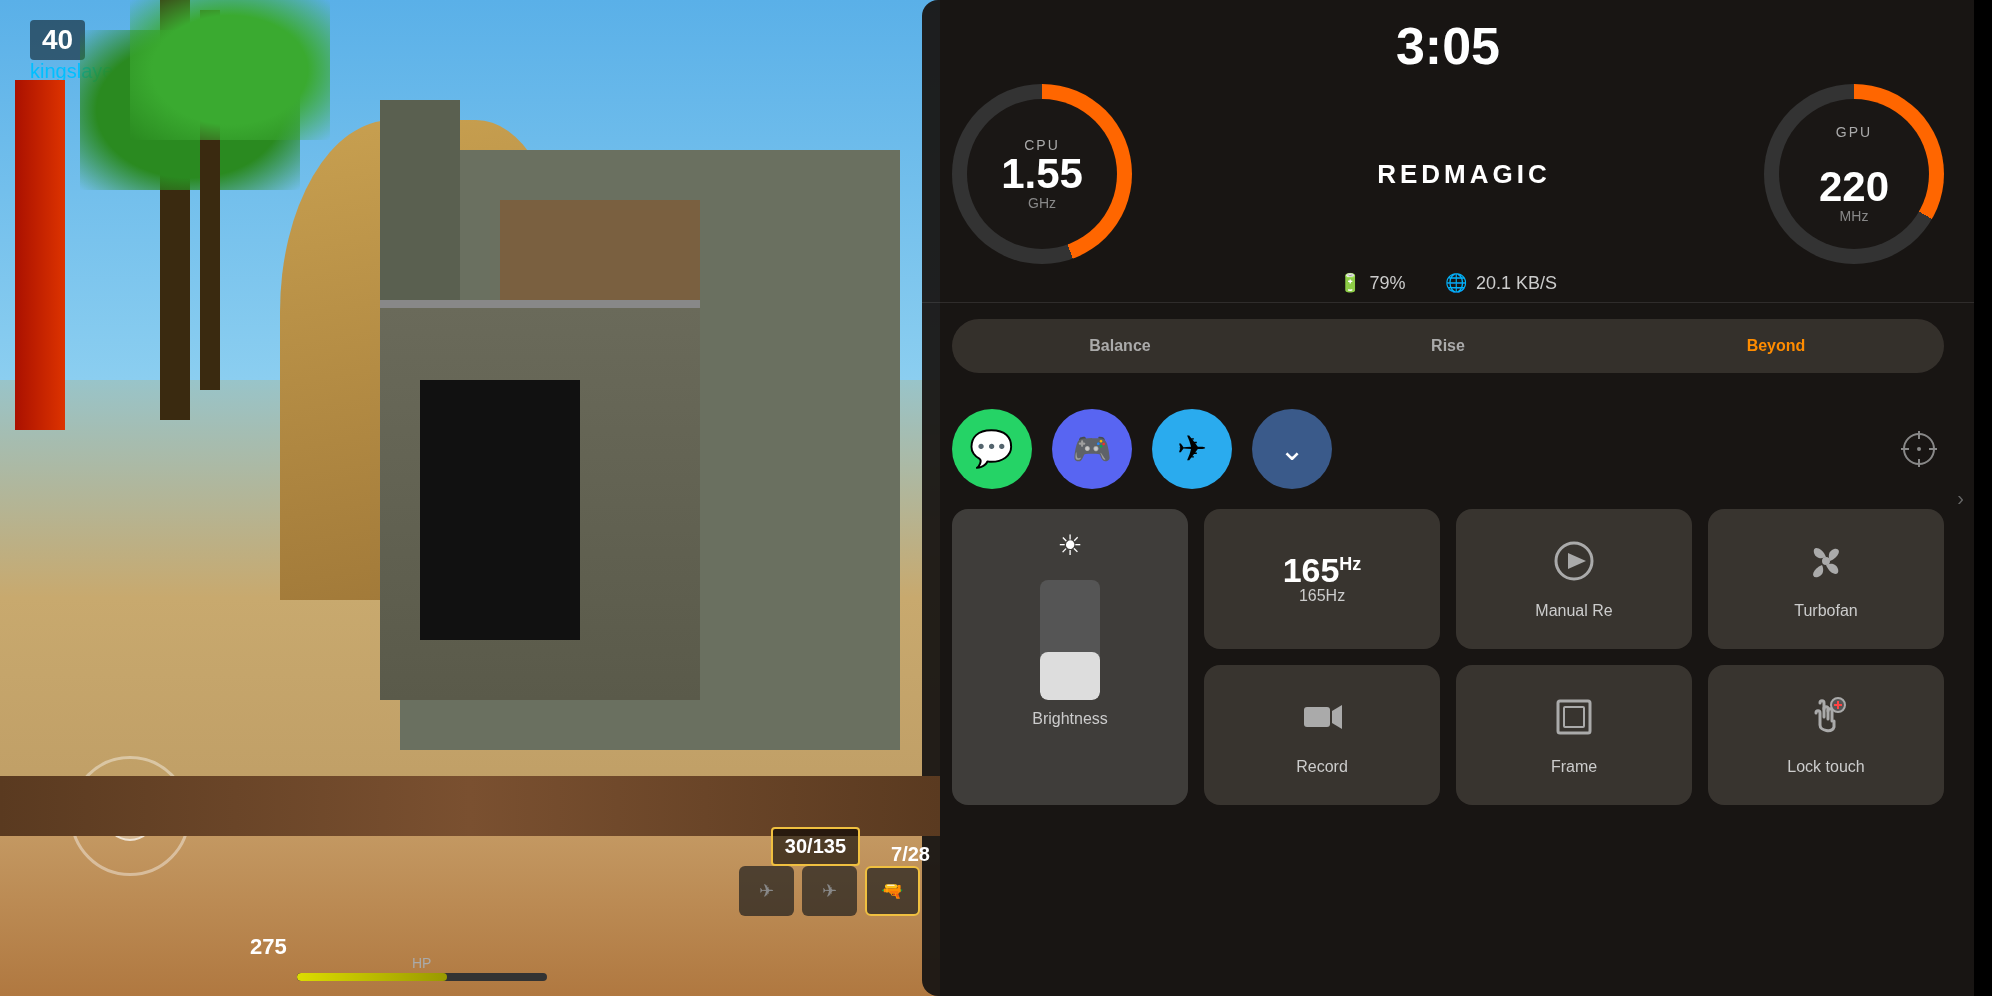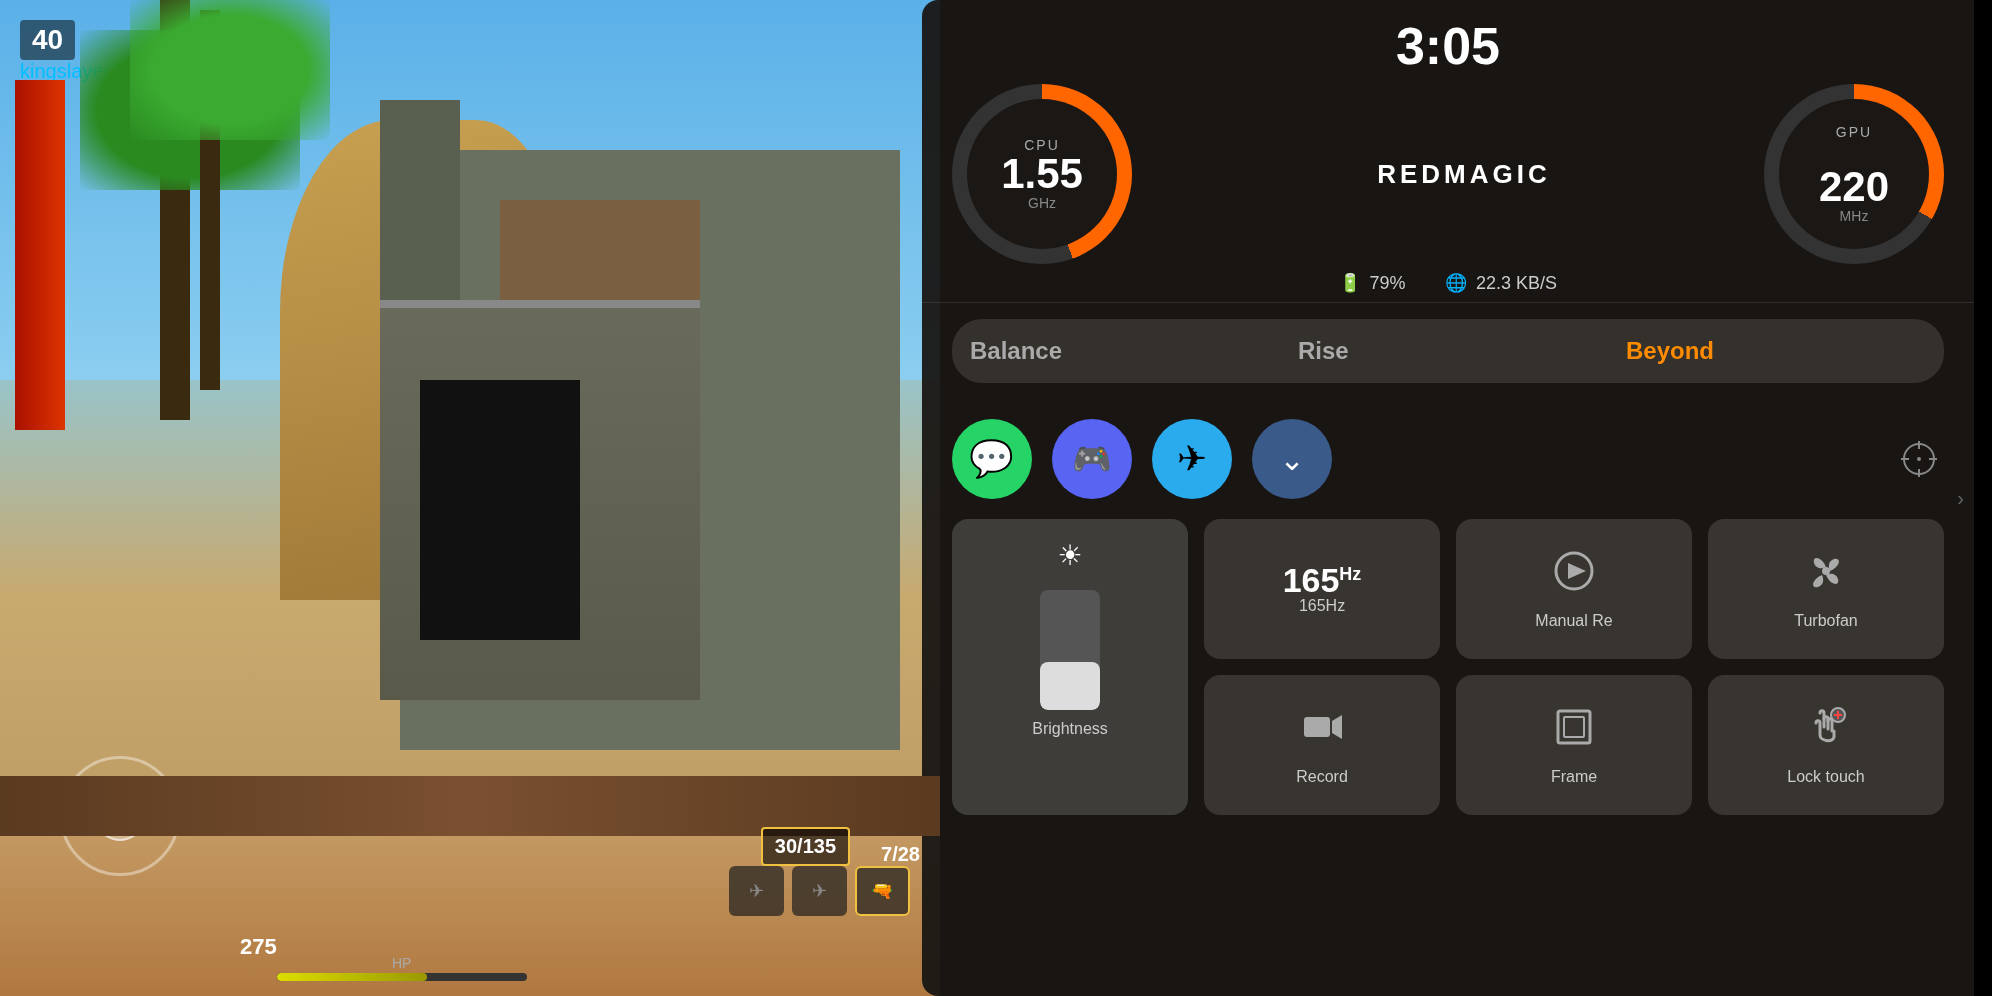--- a/index.html
+++ b/index.html
@@ -13,20 +13,21 @@
     }
 
     
     #game-bg {
       position: absolute;
       left: 0; top: 0;
       width: 940px;
       height: 996px;
       background: linear-gradient(180deg, #87CEEB 0%, #87CEEB 30%, #c8a96e 60%, #b8945e 100%);
       overflow: hidden;
+      padding-left: 10px;
     }
 
     
     .game-hud {
       position: absolute;
       width: 100%;
       height: 100%;
     }
 
     .player-score {
@@ -105,21 +106,22 @@
       background: rgba(60,55,50,0.8);
       border-radius: 30px;
       margin: 16px 30px;
       padding: 4px;
     }
 
     .mode-btn {
       flex: 1;
       padding: 14px;
       border-radius: 26px;
-      font-size: 24px;
+      text-align: center;
+      font-size: 16px;
       font-weight: bold;
       cursor: pointer;
       color: #aaa;
     }
 
     .mode-btn.active {
       color: #ff8c00;
     }
 
     
@@ -355,21 +357,21 @@
 
     <div style="position:absolute;bottom:80px;right:30px;display:flex;gap:8px;z-index:10;">
       <div style="width:55px;height:50px;background:rgba(30,30,30,0.7);border-radius:6px;display:flex;align-items:center;justify-content:center;color:#888;font-size:18px;">✈</div>
       <div style="width:55px;height:50px;background:rgba(30,30,30,0.7);border-radius:6px;display:flex;align-items:center;justify-content:center;color:#888;font-size:18px;">✈</div>
       <div style="width:55px;height:50px;background:rgba(30,30,30,0.7);border-radius:6px;border:2px solid #f0c040;display:flex;align-items:center;justify-content:center;color:#ccc;font-size:18px;">🔫</div>
     </div>
 
     <div style="position:absolute;bottom:130px;right:90px;background:rgba(0,0,0,0.6);border:2px solid #f0c040;color:white;padding:6px 12px;border-radius:4px;font-size:20px;font-weight:bold;z-index:10;">30/135</div>
     <div style="position:absolute;bottom:130px;right:20px;color:white;font-size:20px;font-weight:bold;z-index:10;">7/28</div>
 
-    <div style="position:absolute;bottom:15px;left:240px;display:flex;align-items:center;z-index:10;">
+    <div style="position:absolute;bottom:15px;left:240px;display:flex;align-items:center;gap:10px;z-index:10;">
       <span style="color:white;font-size:22px;font-weight:bold;">275</span>
       <div style="width:250px;">
         <div style="color:#aaa;font-size:14px;text-align:center;margin-bottom:2px;margin-top:42px;">HP</div>
         <div style="height:8px;background:#333;border-radius:4px;overflow:hidden;">
           <div style="height:100%;width:60%;background:linear-gradient(90deg,#dddd00,#999900);border-radius:4px;"></div>
         </div>
       </div>
     </div>
   </div>
 </div>
@@ -407,21 +409,21 @@
     </div>
   </div>
 
   <div class="stats-row">
     <div class="stat-item">
       <span>🔋</span>
       <span>79%</span>
     </div>
     <div class="stat-item">
       <span>🌐</span>
-      <span>22.3 KB/S</span>
+      <span>20.1 KB/S</span>
     </div>
   </div>
 
   <div class="mode-selector">
     <div class="mode-btn">Balance</div>
     <div class="mode-btn">Rise</div>
     <div class="mode-btn active">Beyond</div>
   </div>
 
   <div class="app-icons-row">

